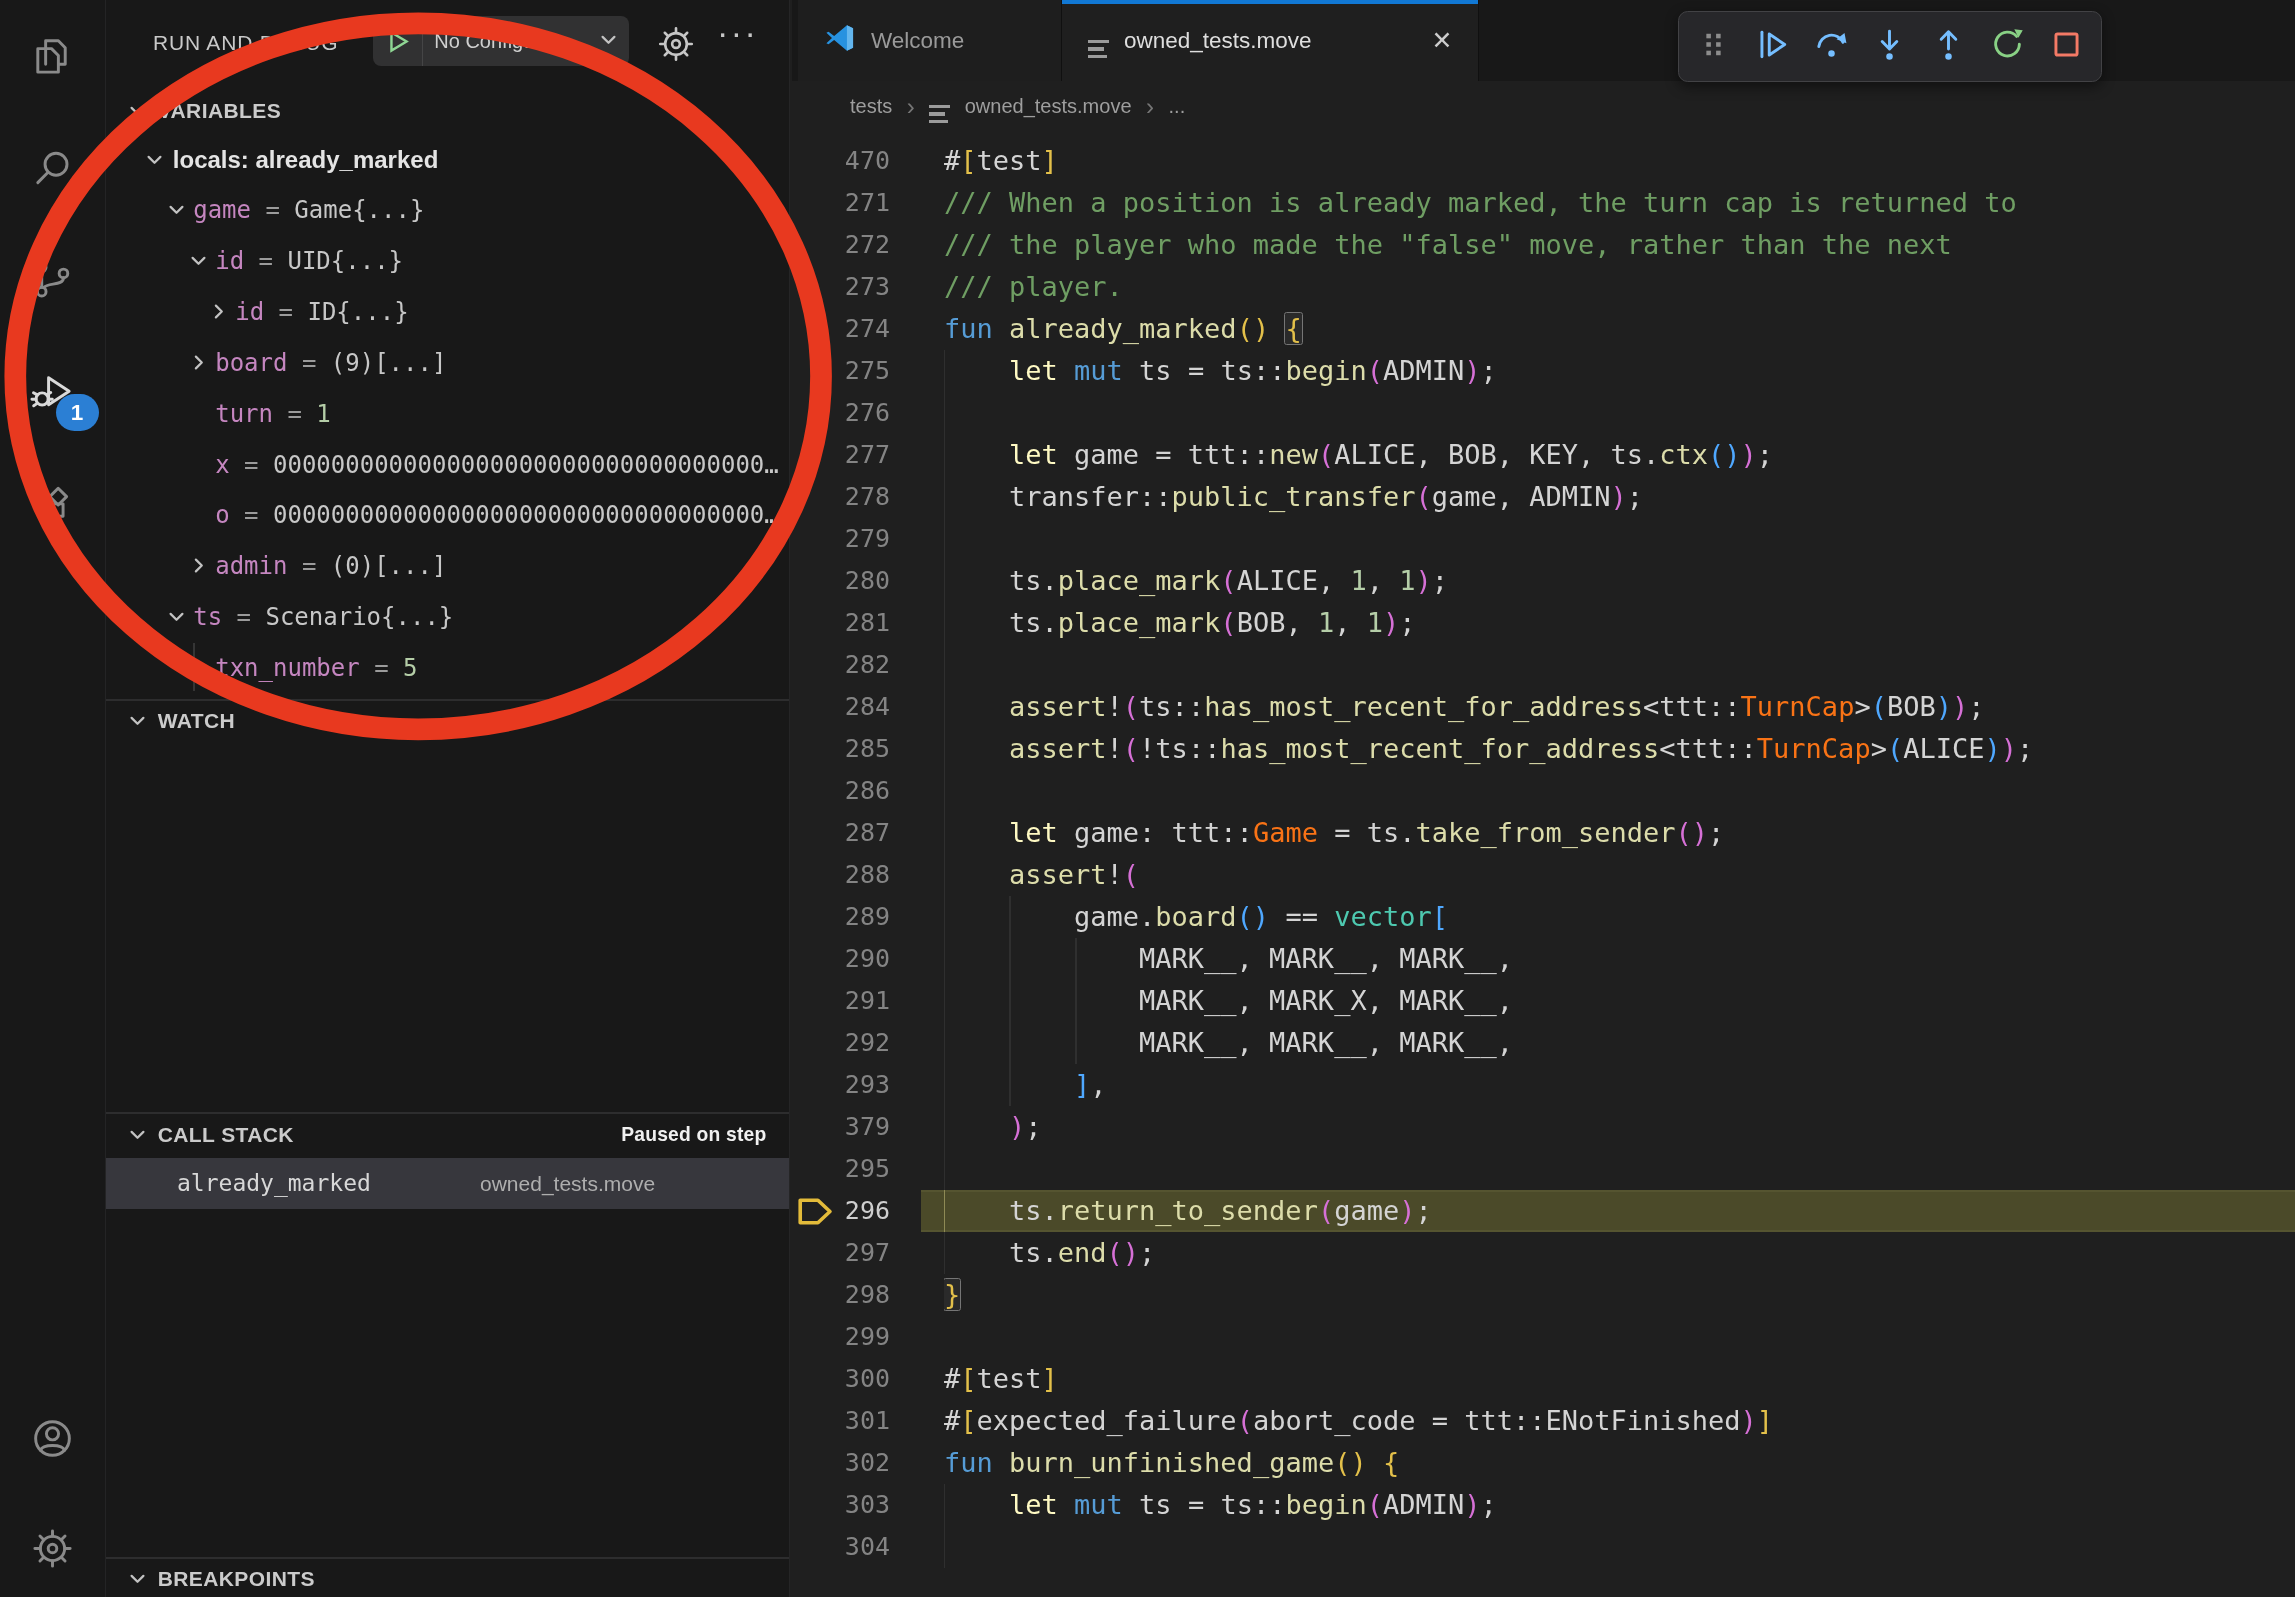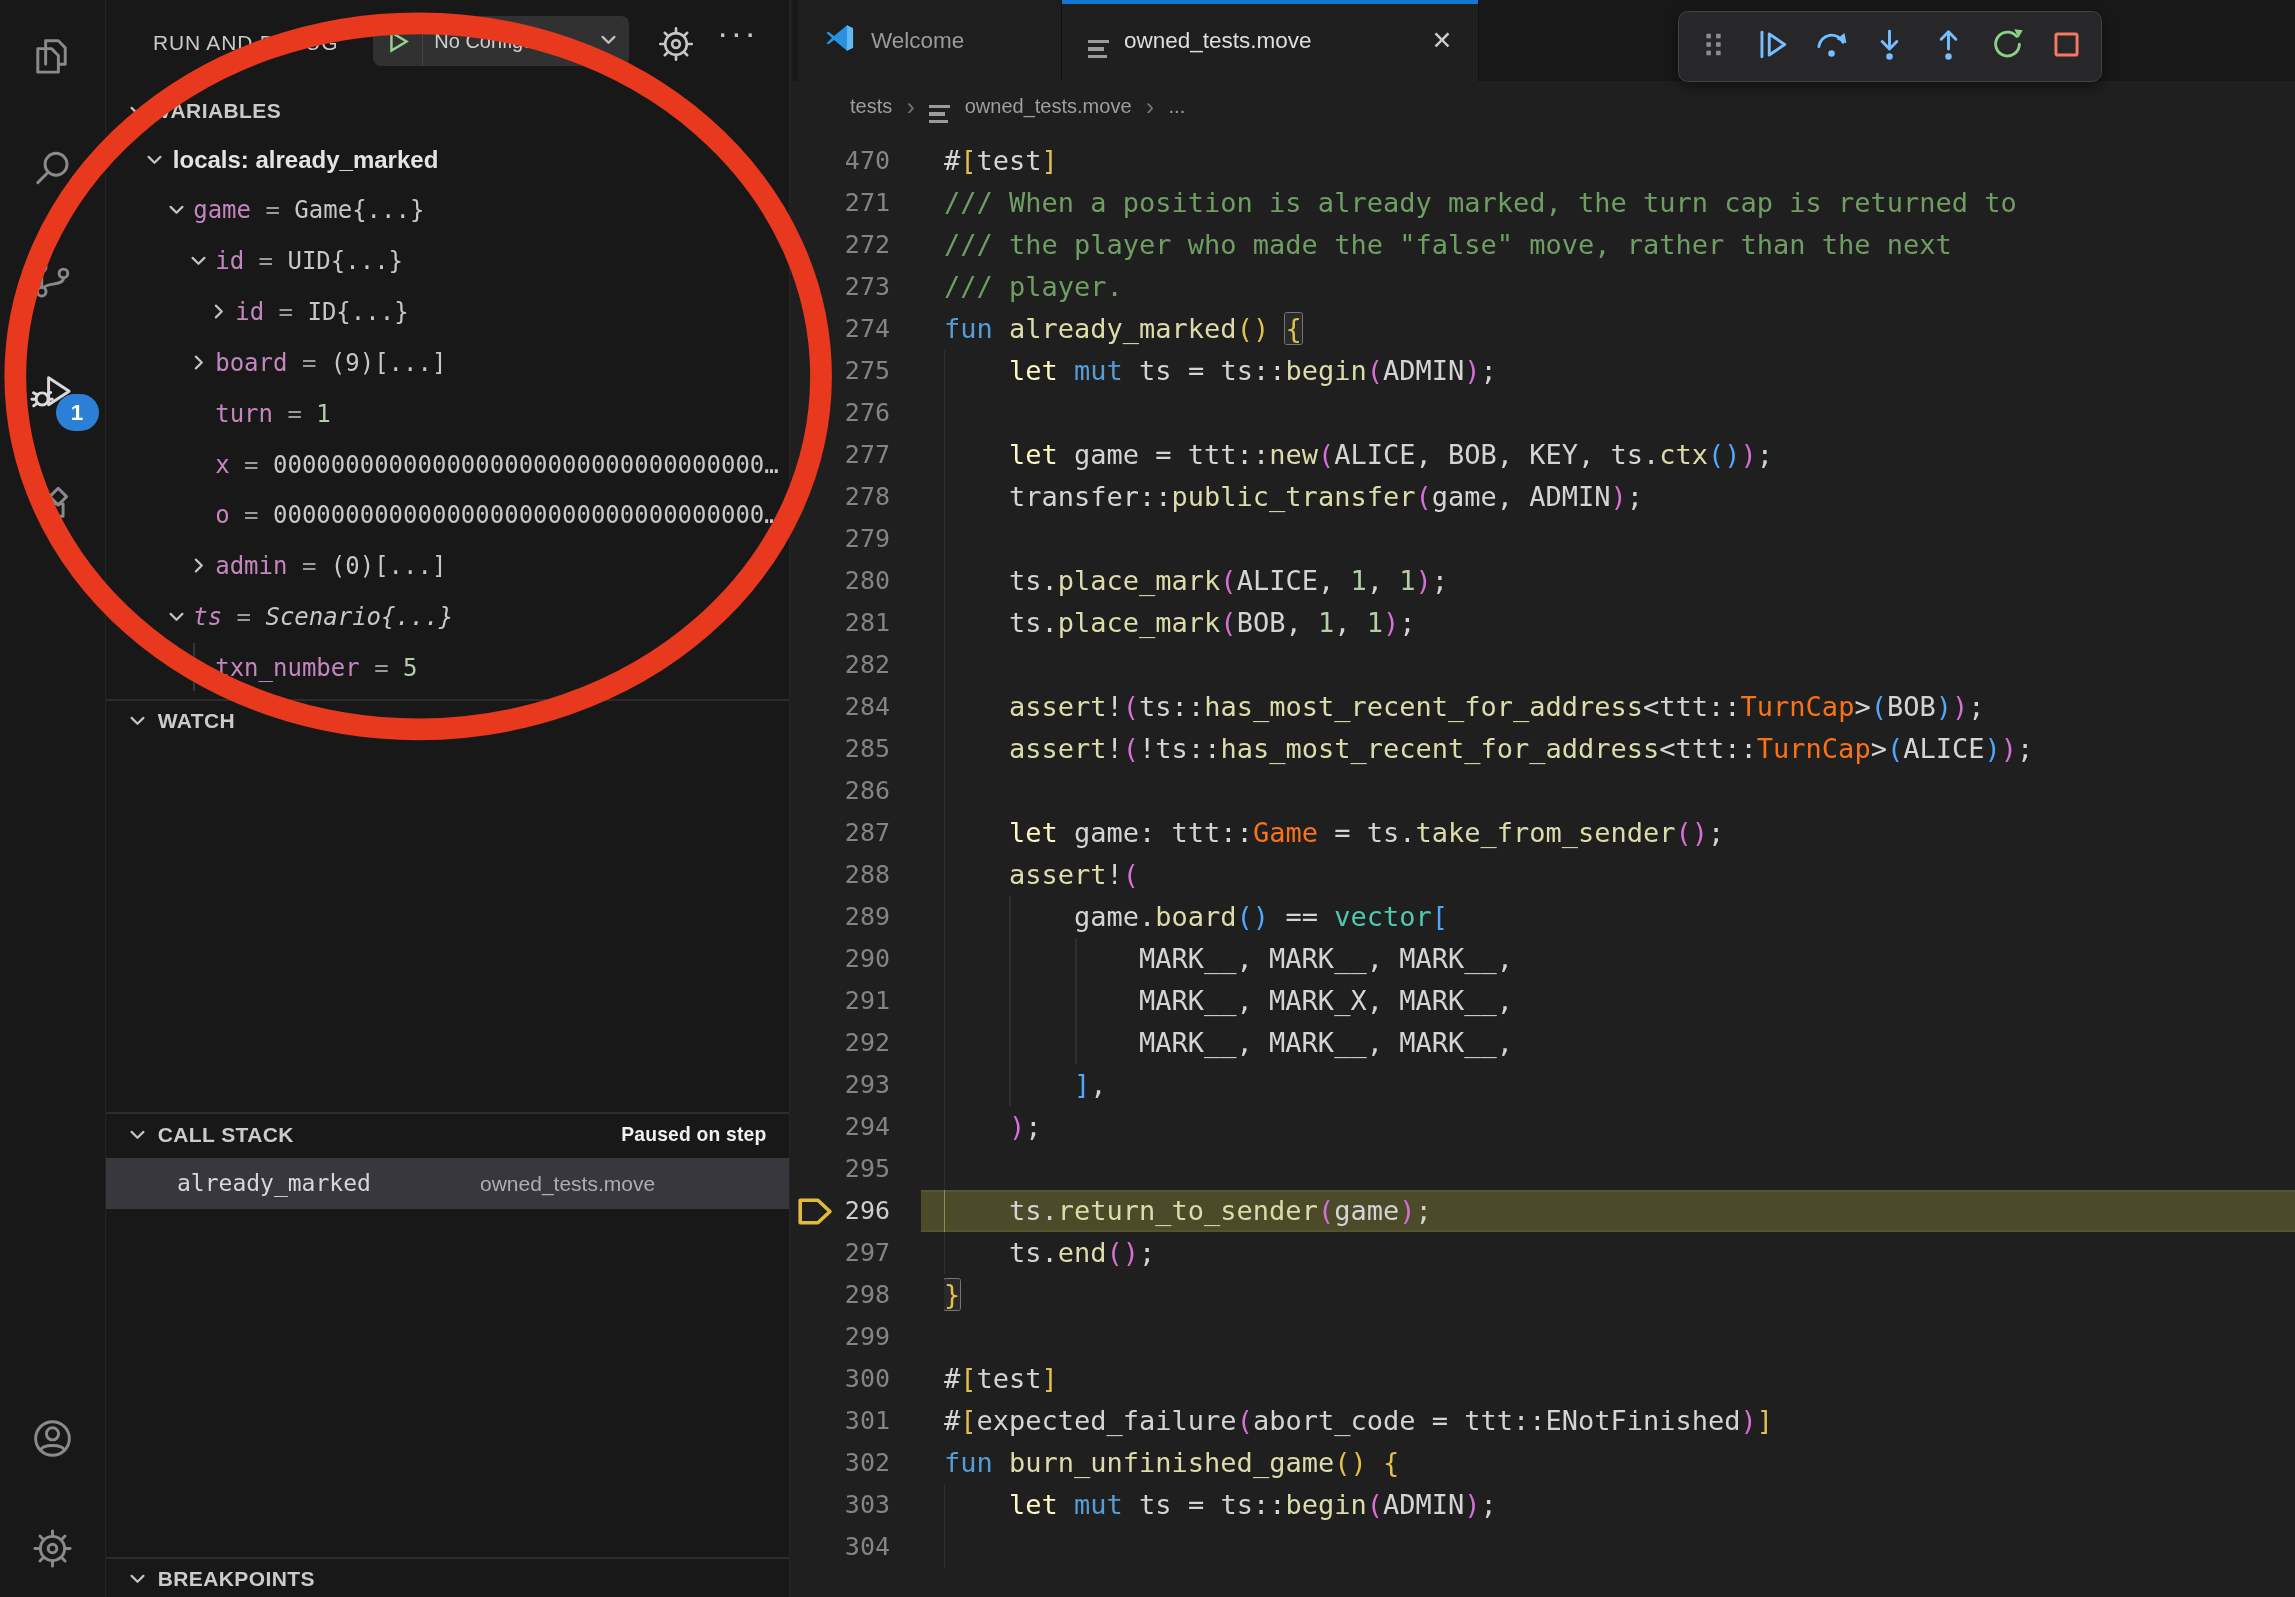--- a/index.html
+++ b/index.html
@@ -198,21 +198,21 @@
             </svg></span><span class="vname">id</span><span class="veq"> = </span><span class="vval">ID{...}</span></div>
         <div class="var-row" style="top: 337px; padding-left: 79px;"><span class="vchev"><svg class="chev right" viewBox="0 0 16 16">
               <path d="M3.5 6 8 10.5 12.5 6"></path>
             </svg></span><span class="vname">board</span><span class="veq"> = </span><span class="vval">(9)[...]</span></div>
         <div class="var-row" style="top: 388px; padding-left: 79px;"><span class="vchev"></span><span class="vname">turn</span><span class="veq"> = </span><span class="vval num">1</span></div>
         <div class="var-row" style="top: 439px; padding-left: 79px;"><span class="vchev"></span><span class="vname">x</span><span class="veq"> = </span><span class="vval">0000000000000000000000000000000000…</span></div>
         <div class="var-row" style="top: 489px; padding-left: 79px;"><span class="vchev"></span><span class="vname">o</span><span class="veq"> = </span><span class="vval">0000000000000000000000000000000000…</span></div>
         <div class="var-row" style="top: 540px; padding-left: 79px;"><span class="vchev"><svg class="chev right" viewBox="0 0 16 16">
               <path d="M3.5 6 8 10.5 12.5 6"></path>
             </svg></span><span class="vname">admin</span><span class="veq"> = </span><span class="vval">(0)[...]</span></div>
-        <div class="var-row" style="top: 591px; padding-left: 57px; font-style: italic;"><span class="vchev"><svg class="chev " viewBox="0 0 16 16">
+        <div class="var-row" style="top: 591px; padding-left: 57px;"><span class="vchev"><svg class="chev " viewBox="0 0 16 16">
               <path d="M3.5 6 8 10.5 12.5 6"></path>
             </svg></span><span class="vname">ts</span><span class="veq"> = </span><span class="vval">Scenario{...}</span></div>
         <div class="var-row" style="top: 642px; padding-left: 79px;"><span class="vchev"></span><span class="vname">txn_number</span><span class="veq"> = </span><span class="vval num">5</span></div>
       </div>
     <div class="ts-guide"></div>
 
     <div class="sb-div" style="top:699px"></div>
     <div class="sec-head" style="top:697px;height:47px">
       <svg class="chev" viewBox="0 0 16 16">
           <path d="M3.5 6 8 10.5 12.5 6"></path>
@@ -409,21 +409,21 @@
           <pre class="line-body"><span class="guide" style="left: -0.8px;"></span><span class="guide" style="left: 65px;"></span><span class="guide" style="left: 131px;"></span><span class="tk-w">            MARK__, MARK__, MARK__,</span></pre>
         </div>
         <div class="code-row">
           <div class="gutter">
             <span class="ln">293</span>
           </div>
           <pre class="line-body"><span class="guide" style="left: -0.8px;"></span><span class="guide" style="left: 65px;"></span><span class="tk-w">        </span><span class="tk-b">]</span><span class="tk-w">,</span></pre>
         </div>
         <div class="code-row">
           <div class="gutter">
-            <span class="ln">294</span>
+            <span class="ln">379</span>
           </div>
           <pre class="line-body"><span class="guide" style="left: -0.8px;"></span><span class="tk-w">    </span><span class="tk-p">)</span><span class="tk-w">;</span></pre>
         </div>
         <div class="code-row">
           <div class="gutter">
             <span class="ln">295</span>
           </div>
           <pre class="line-body"><span class="guide" style="left: -0.8px;"></span></pre>
         </div>
         <div class="code-row hl">

